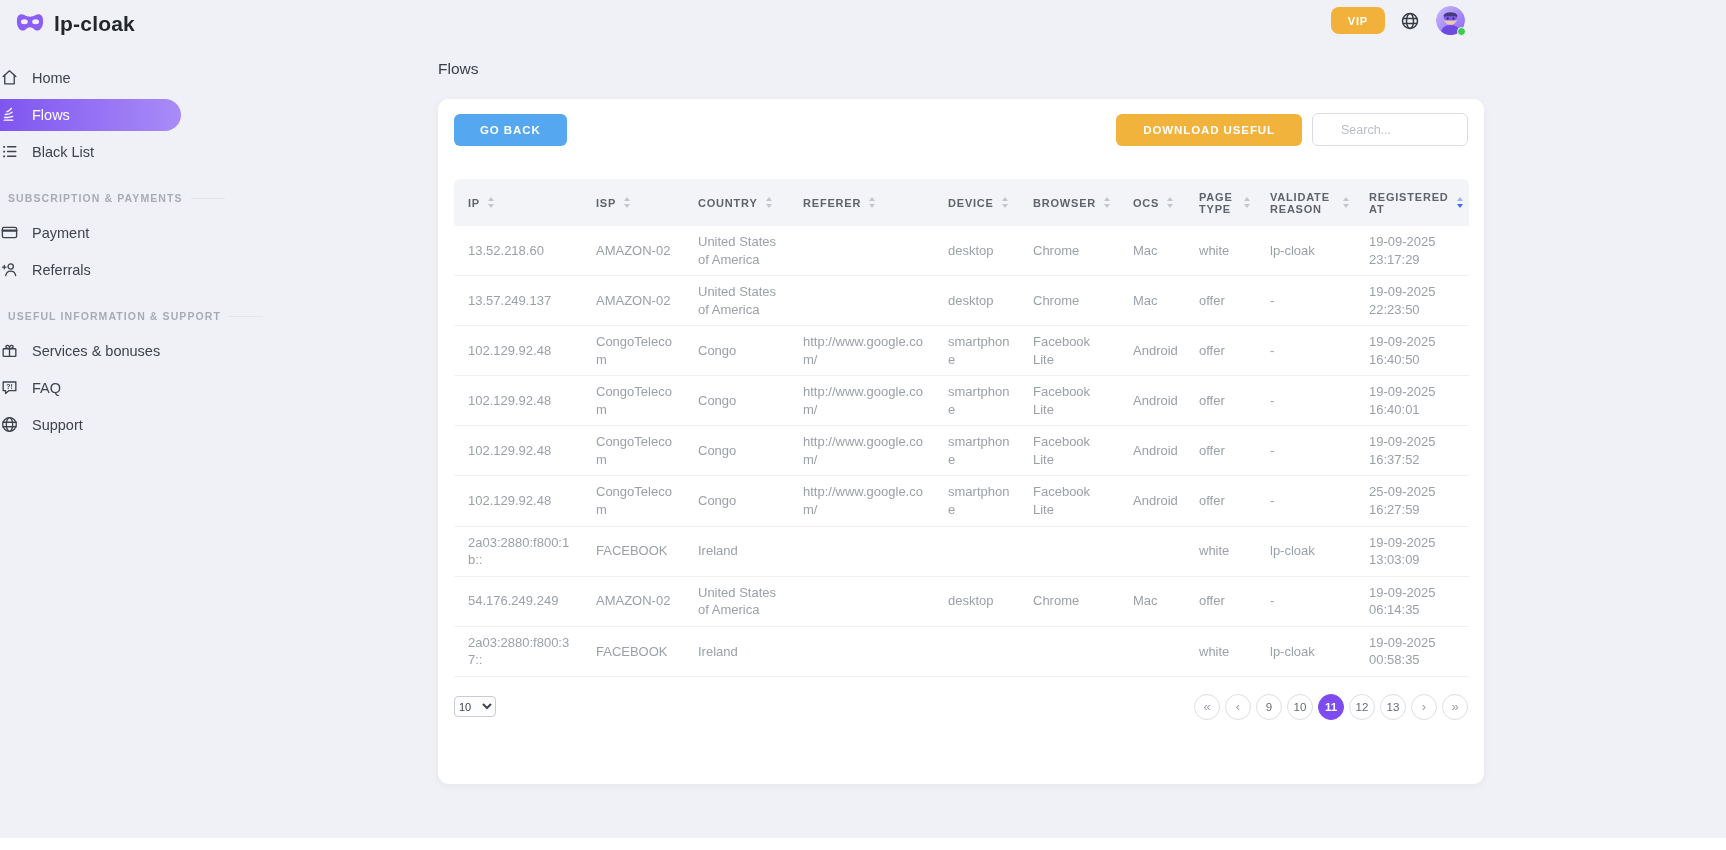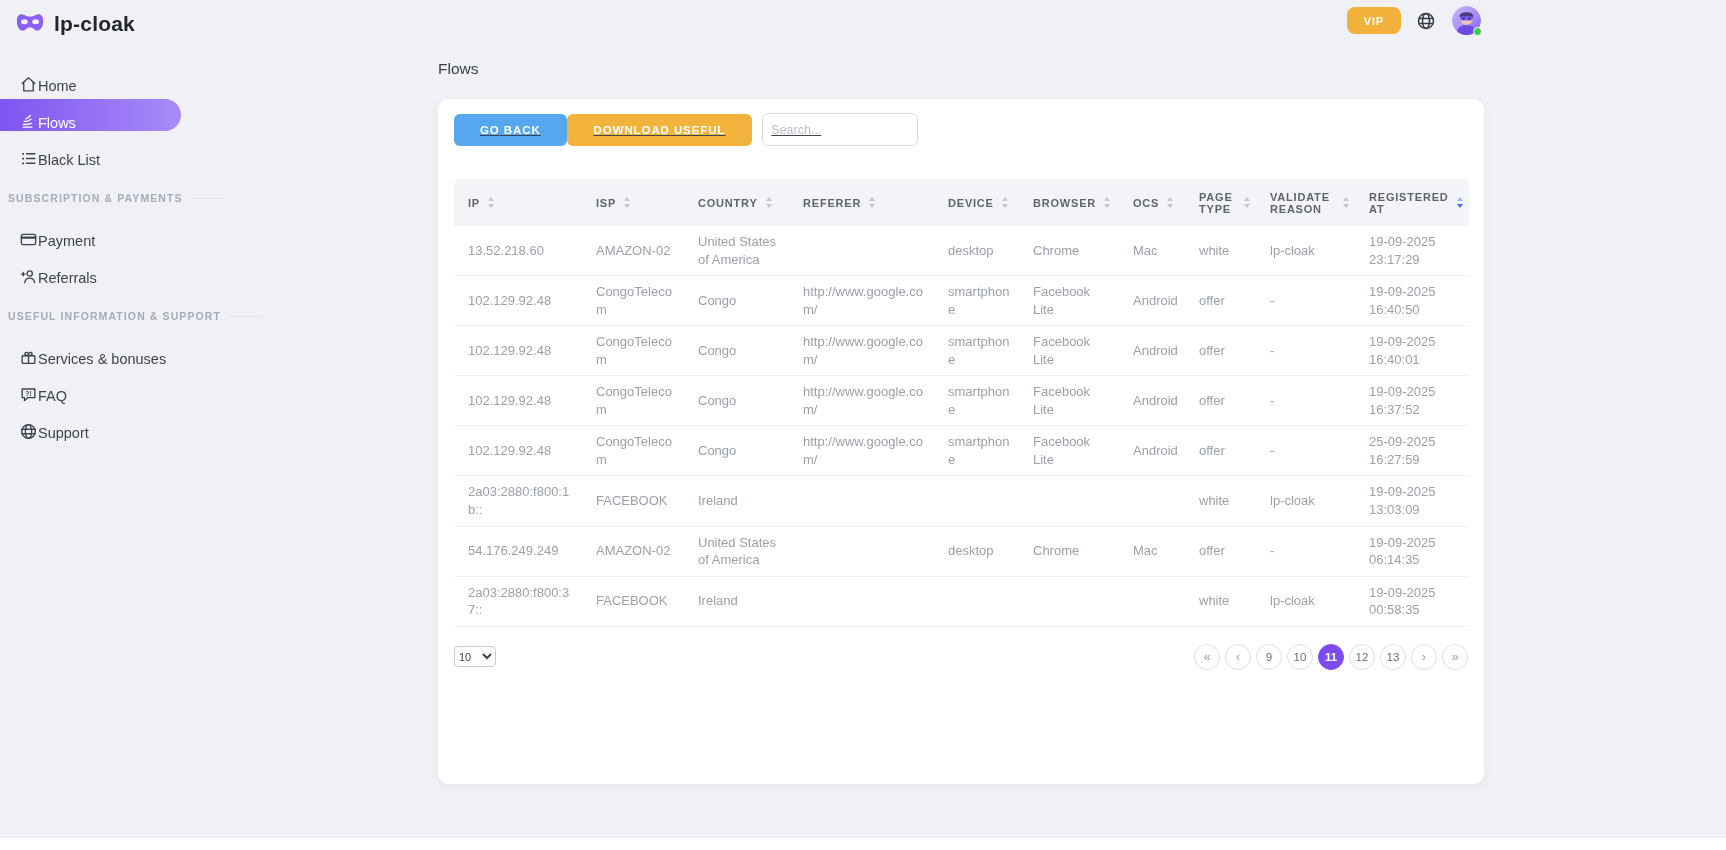--- a/index.html
+++ b/index.html
@@ -7,55 +7,55 @@
   body {
     font-family:"Liberation Sans","DejaVu Sans",sans-serif;
     background:#f0f1f6; color:#3e434c; position:relative;
   }
   
   .sidebar { position:absolute; left:0; top:0; width:200px; height:838px; }
   .logo { display:flex; align-items:center; gap:9px; padding:11px 0 0 15px; }
   .logo svg { width:30px; height:26px; display:block; }
   .logo-text { font-size:21px; font-weight:bold; color:#23262b; letter-spacing:.2px; }
   .nav { margin-top:22px; display:flex; flex-direction:column; }
-  .nav-item { display:flex; align-items:flex-end; height:32px; margin:2.5px 0;
-    padding-left:19px; cursor:pointer; color:#3e434c; font-size:14.5px; }
+  .nav-item { display:flex; align-items:center; gap:13px; height:32px; margin:2.5px 0;
+    cursor:pointer; color:#3e434c; font-size:14.5px; }
   .nav-item .icon { width:19px; height:19px; display:flex; align-items:center; justify-content:center; }
   .nav-item .icon svg { width:19px; height:19px; }
   .nav-item.active { width:181px; border-radius:0 999px 999px 0; color:#fff;
     background:linear-gradient(90deg,#7f55f0,#a98cf8); }
   .nav-heading { display:flex; align-items:center; gap:8px; margin:22px 0 10px 0;
     font-size:10.5px; font-weight:bold; letter-spacing:1.1px; color:#a7acb4; white-space:nowrap; }
   .nav-heading::before { content:""; width:8px; height:1px; background:#e2e4e9; }
   .nav-heading::after { content:""; flex:0 0 34px; height:1px; background:#e2e4e9; }
   
-  .topbar { position:absolute; right:245px; top:6px; display:flex; align-items:center; gap:15px; }
+  .topbar { position:absolute; right:261px; top:6px; display:flex; align-items:center; gap:15px; }
   .vip-btn { background:#f2b13a; color:#fff; border:none; border-radius:8px; height:27px;
     padding:0 17px; font-size:11px; font-weight:bold; letter-spacing:.8px; cursor:pointer;
     font-family:inherit; }
   .globe-btn { background:none; border:none; cursor:pointer; width:21px; height:21px;
     display:flex; align-items:center; color:#373c44; }
   .globe-btn svg { width:20px; height:20px; }
   .avatar-wrap { position:relative; width:29px; height:29px; cursor:pointer; }
   .avatar-wrap svg { width:29px; height:29px; display:block; border-radius:50%; }
   .status-dot { position:absolute; right:-1px; bottom:-1px; width:9px; height:9px;
     background:#3ecb4e; border:1.5px solid #f0f1f6; border-radius:50%; }
   
   .main { position:absolute; left:438px; top:0; width:1046px; }
   .page-title { margin-top:60px; font-size:15.5px; font-weight:500; color:#393e46; }
   .card { margin-top:21px; background:#fff; border-radius:11px; min-height:685px;
     box-shadow:0 2px 8px rgba(30,34,48,.05); padding:14px 16px 26px; }
-  .toolbar { display:flex; align-items:center; justify-content:flex-start;text-decoration:underline; }
+  .toolbar { display:flex; align-items:center; justify-content:space-between; }
   .toolbar-right { display:flex; align-items:center; gap:10px; }
   .btn { border:none; border-radius:6px; height:32px; color:#fff; font-weight:bold;
     font-size:11.5px; letter-spacing:.9px; cursor:pointer; font-family:inherit; }
   .btn-back { background:#55a7f0; padding:0 26px; }
   .btn-stats { background:#f2b33d; padding:0 27px; }
   .search-input { width:156px; height:33px; border:1px solid #d9dce2; border-radius:6px;
-    padding:0 8px; font-size:12.5px; color:#5a6068; font-family:inherit; background:#fff; }
+    padding:0 28px; font-size:12.5px; color:#5a6068; font-family:inherit; background:#fff; }
   .search-input::placeholder { color:#b9bec6; }
   
   table { width:100%; border-collapse:collapse; table-layout:fixed; margin-top:33px; }
   thead th { background:#f3f4f7; text-align:left; font-size:11px; font-weight:bold;
     letter-spacing:.8px; color:#5f646c; padding:9px 6px 9px 14px; height:47px;
     vertical-align:middle; cursor:pointer; }
   thead th:first-child { border-radius:6px 0 0 0; }
   thead th:last-child { border-radius:0 6px 0 0; }
   .th-inner { display:flex; align-items:center; gap:8px; }
   .sort { display:inline-flex; flex-direction:column; flex:0 0 auto; }
@@ -336,20 +336,32 @@
             <td>United States of America</td>
             <td></td>
             <td>desktop</td>
             <td>Chrome</td>
             <td>Mac</td>
             <td>white</td>
             <td>lp-cloak</td>
             <td>19-09-2025 23:17:29</td>
           </tr>
           <tr>
+            <td>13.57.249.137</td>
+            <td>AMAZON-02</td>
+            <td>United States of America</td>
+            <td></td>
+            <td>desktop</td>
+            <td>Chrome</td>
+            <td>Mac</td>
+            <td>offer</td>
+            <td>-</td>
+            <td>19-09-2025 22:23:50</td>
+          </tr>
+          <tr>
             <td>102.129.92.48</td>
             <td>CongoTelecom</td>
             <td>Congo</td>
             <td>http://www.google.com/</td>
             <td>smartphone</td>
             <td>Facebook Lite</td>
             <td>Android</td>
             <td>offer</td>
             <td>-</td>
             <td>19-09-2025 16:40:50</td>

